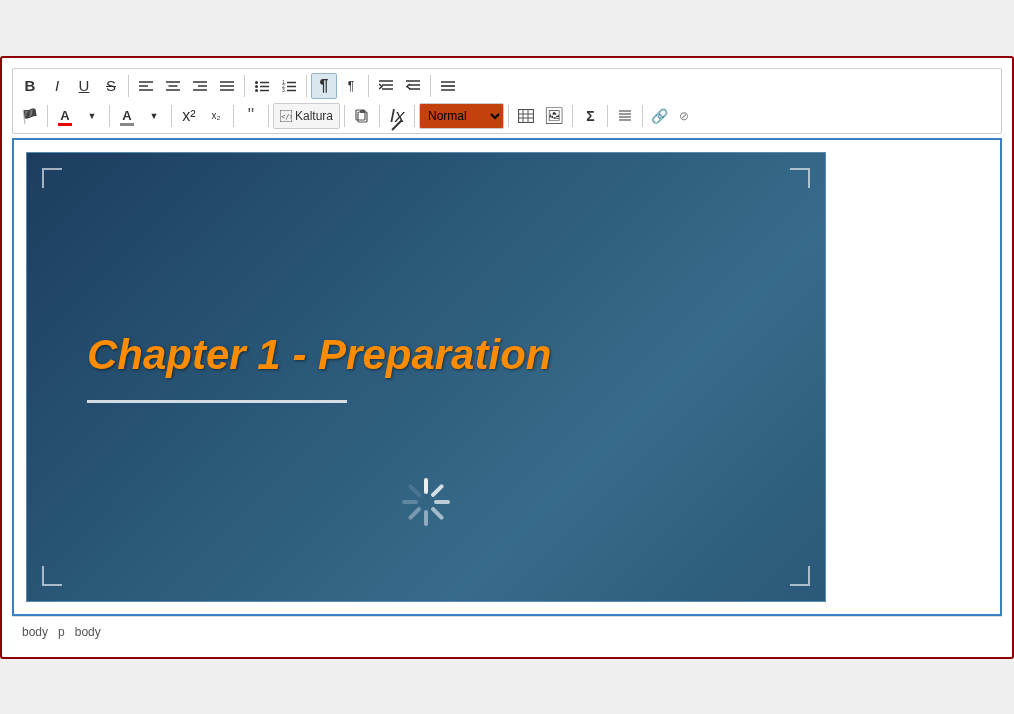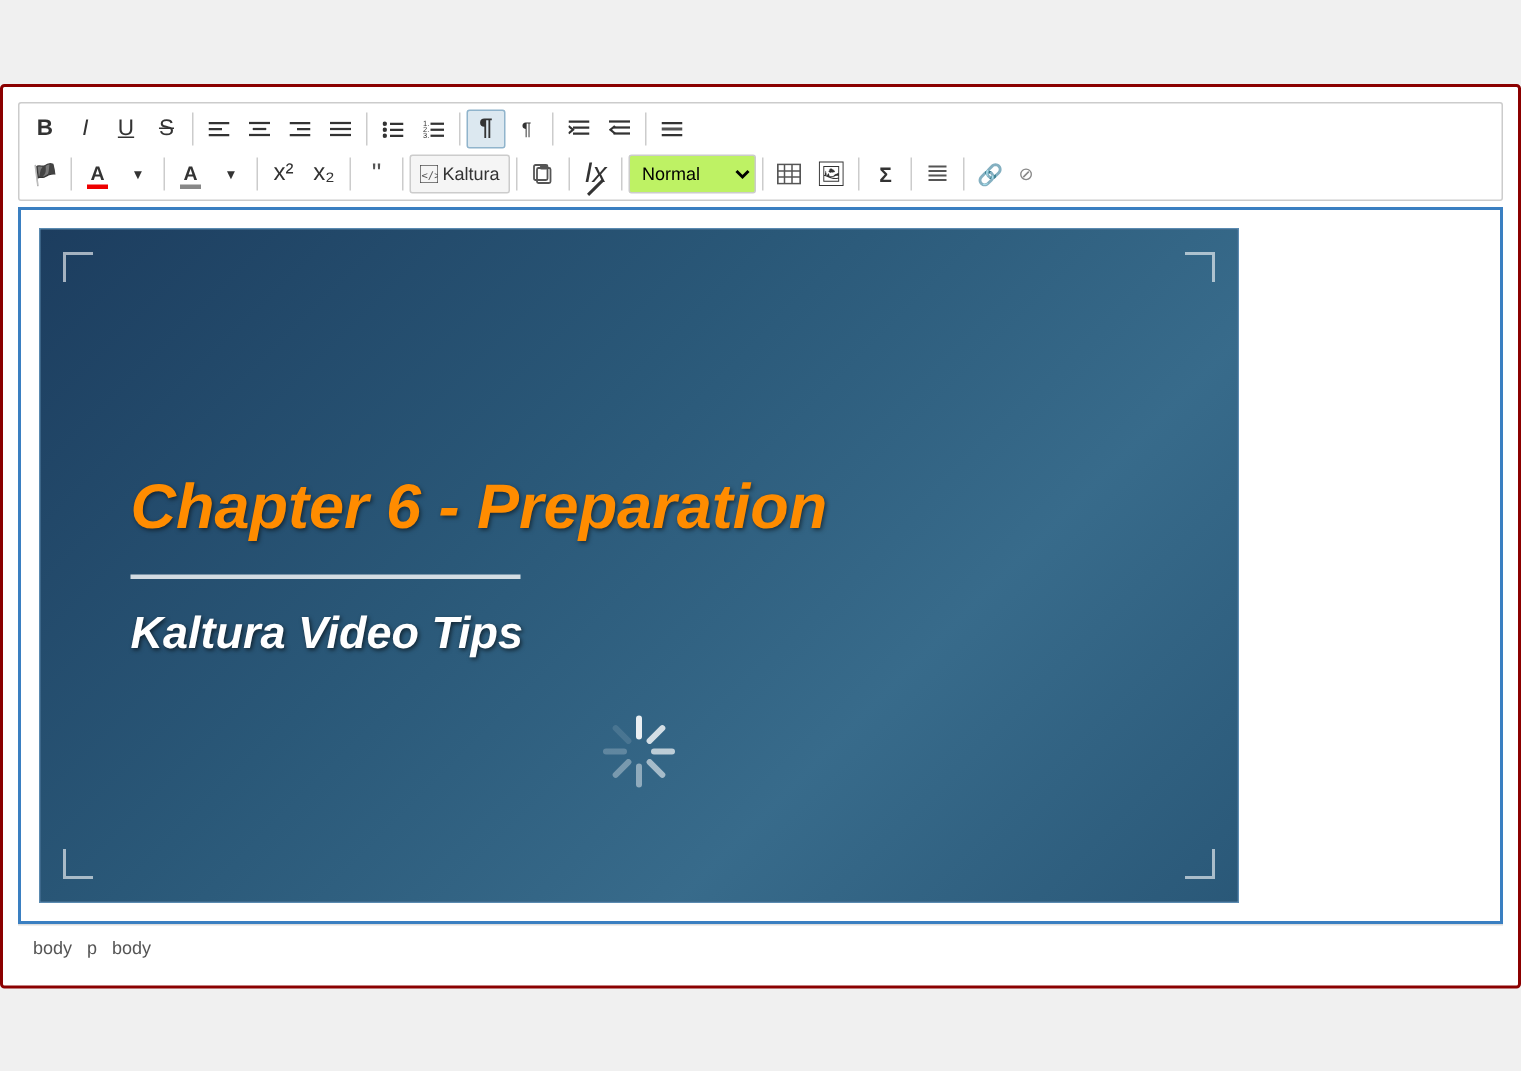--- a/index.html
+++ b/index.html
@@ -81,21 +81,21 @@
       color: #333;
       height: 26px;
     }
     .format-select {
       height: 26px;
       font-size: 12px;
       border: 1px solid #ccc;
       border-radius: 2px;
       padding: 0 4px;
       cursor: pointer;
-      background: #bef264;
+      background: #c2410c;
       min-width: 85px;
     }
     .editor-area {
       border: 2px solid #3a7fc1;
       padding: 12px;
       min-height: 460px;
       position: relative;
     }
     .video-placeholder {
       width: 800px;
@@ -281,21 +281,21 @@
         A<span style="display:block;position:absolute;bottom:2px;left:50%;transform:translateX(-50%);width:14px;height:3px;background:#e00;"></span>
       </button>
       <button class="tb-btn" title="Font Color Picker" style="font-size:9px; padding:0 1px;">▼</button>
       <div class="toolbar-sep"></div>
       <button class="tb-btn" title="Background Color" style="font-size:13px; font-weight:bold; position:relative;">
         A<span style="display:block;position:absolute;bottom:2px;left:50%;transform:translateX(-50%);width:14px;height:3px;background:#888;"></span>
       </button>
       <button class="tb-btn" title="Background Color Picker" style="font-size:9px; padding:0 1px;">▼</button>
       <div class="toolbar-sep"></div>
       <button class="tb-btn" title="Superscript" style="font-size:16px;">x²</button>
-      <button class="tb-btn" title="Subscript" style="font-size:16px;">x₂</button>
+      <button class="tb-btn" title="Subscript" style="font-size:10px;">x₂</button>
       <div class="toolbar-sep"></div>
       <button class="tb-btn" title="Blockquote" style="font-size:18px; color:#555; padding: 0 4px;">"</button>
       <div class="toolbar-sep"></div>
       <button class="source-btn" title="Source">
         <svg width="12" height="12" viewBox="0 0 12 12">
             <rect x="0" y="0" width="12" height="12" rx="1" fill="none" stroke="#555" stroke-width="1"></rect>
             <text x="1" y="9" font-size="7" fill="#555" font-family="monospace">&lt;/&gt;</text>
           </svg>
         <span>Kaltura</span>
       </button>
@@ -355,23 +355,22 @@
       <div class="video-overlay"></div>
 
       <div class="corner-marks">
         <div class="corner tl"></div>
         <div class="corner tr"></div>
         <div class="corner bl"></div>
         <div class="corner br"></div>
       </div>
 
       <div class="video-content">
-        <div class="chapter-title">Chapter 6 - Preparation</div>
+        <div class="chapter-title">Chapter 1 - Preparation</div>
         <div class="divider-line"></div>
-        <div class="video-subtitle">Kaltura Video Tips</div>
       </div>
 
       <div class="spinner-icon">
         <svg class="spinner-svg" viewBox="0 0 70 70" xmlns="http://www.w3.org/2000/svg">
           <g transform="translate(35,35)">
             <line x1="0" y1="-22" x2="0" y2="-10" stroke="white" stroke-width="4" stroke-linecap="round" opacity="1.0"></line>
             <line x1="15.56" y1="-15.56" x2="7.07" y2="-7.07" stroke="white" stroke-width="4" stroke-linecap="round" opacity="0.875"></line>
             <line x1="22" y1="0" x2="10" y2="0" stroke="white" stroke-width="4" stroke-linecap="round" opacity="0.75"></line>
             <line x1="15.56" y1="15.56" x2="7.07" y2="7.07" stroke="white" stroke-width="4" stroke-linecap="round" opacity="0.625"></line>
             <line x1="0" y1="22" x2="0" y2="10" stroke="white" stroke-width="4" stroke-linecap="round" opacity="0.5"></line>

